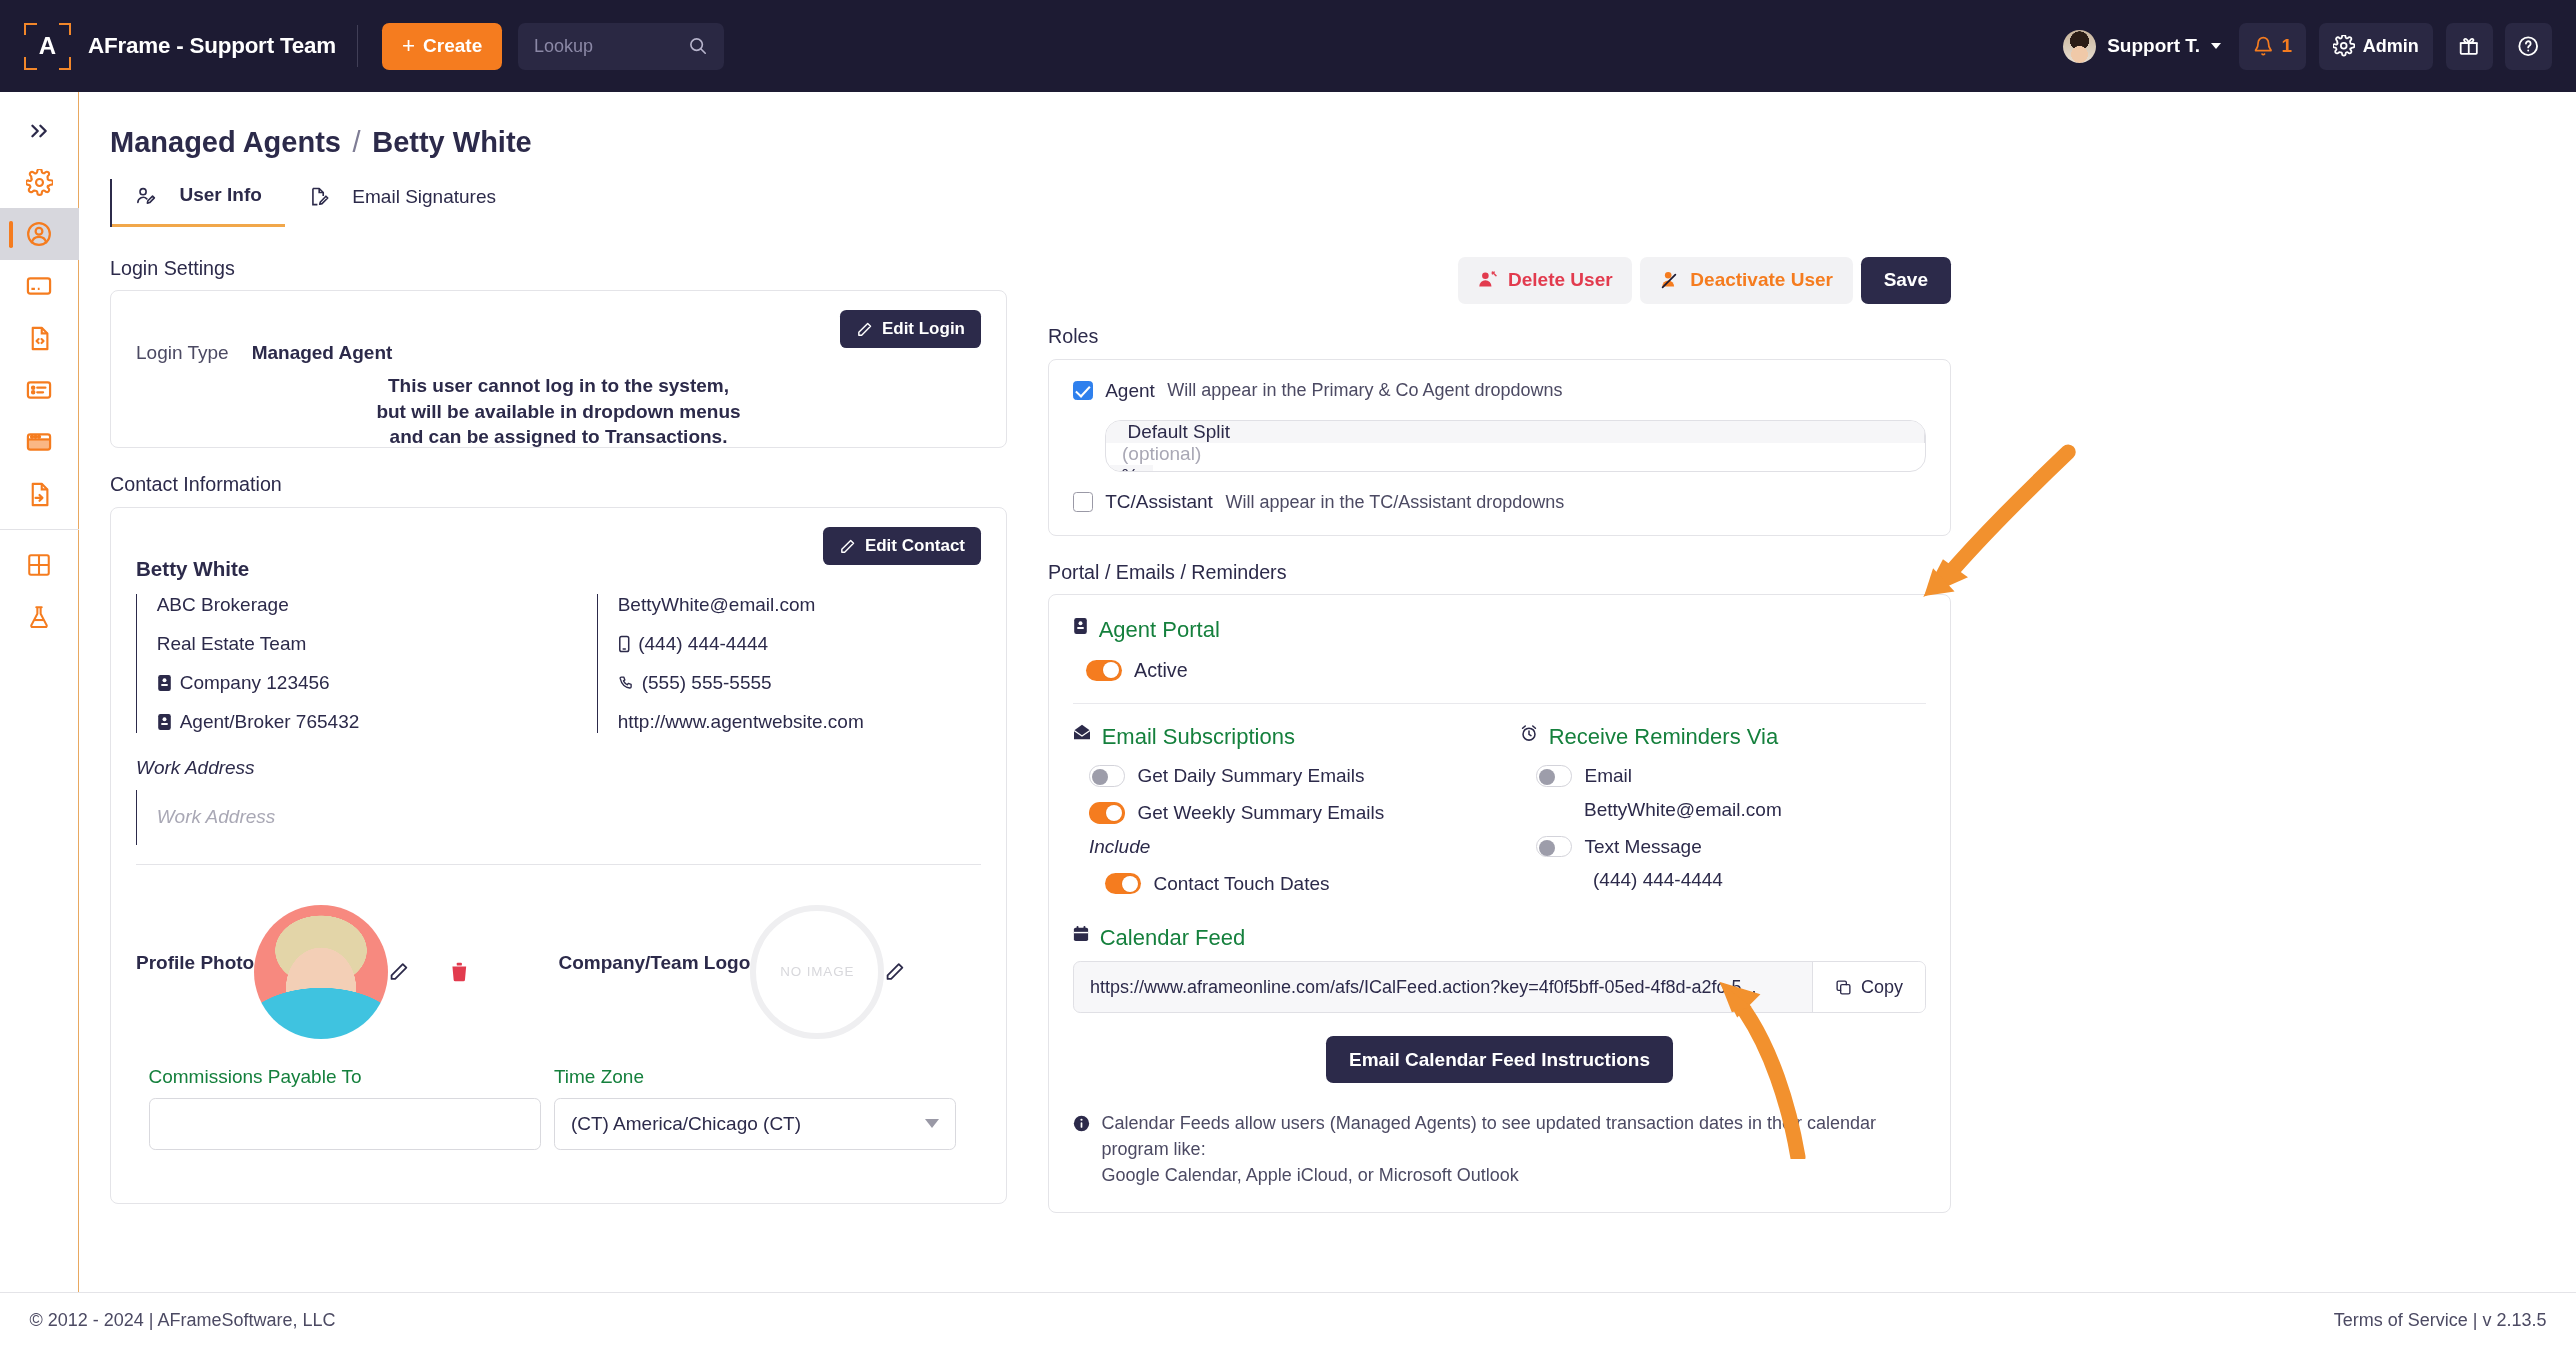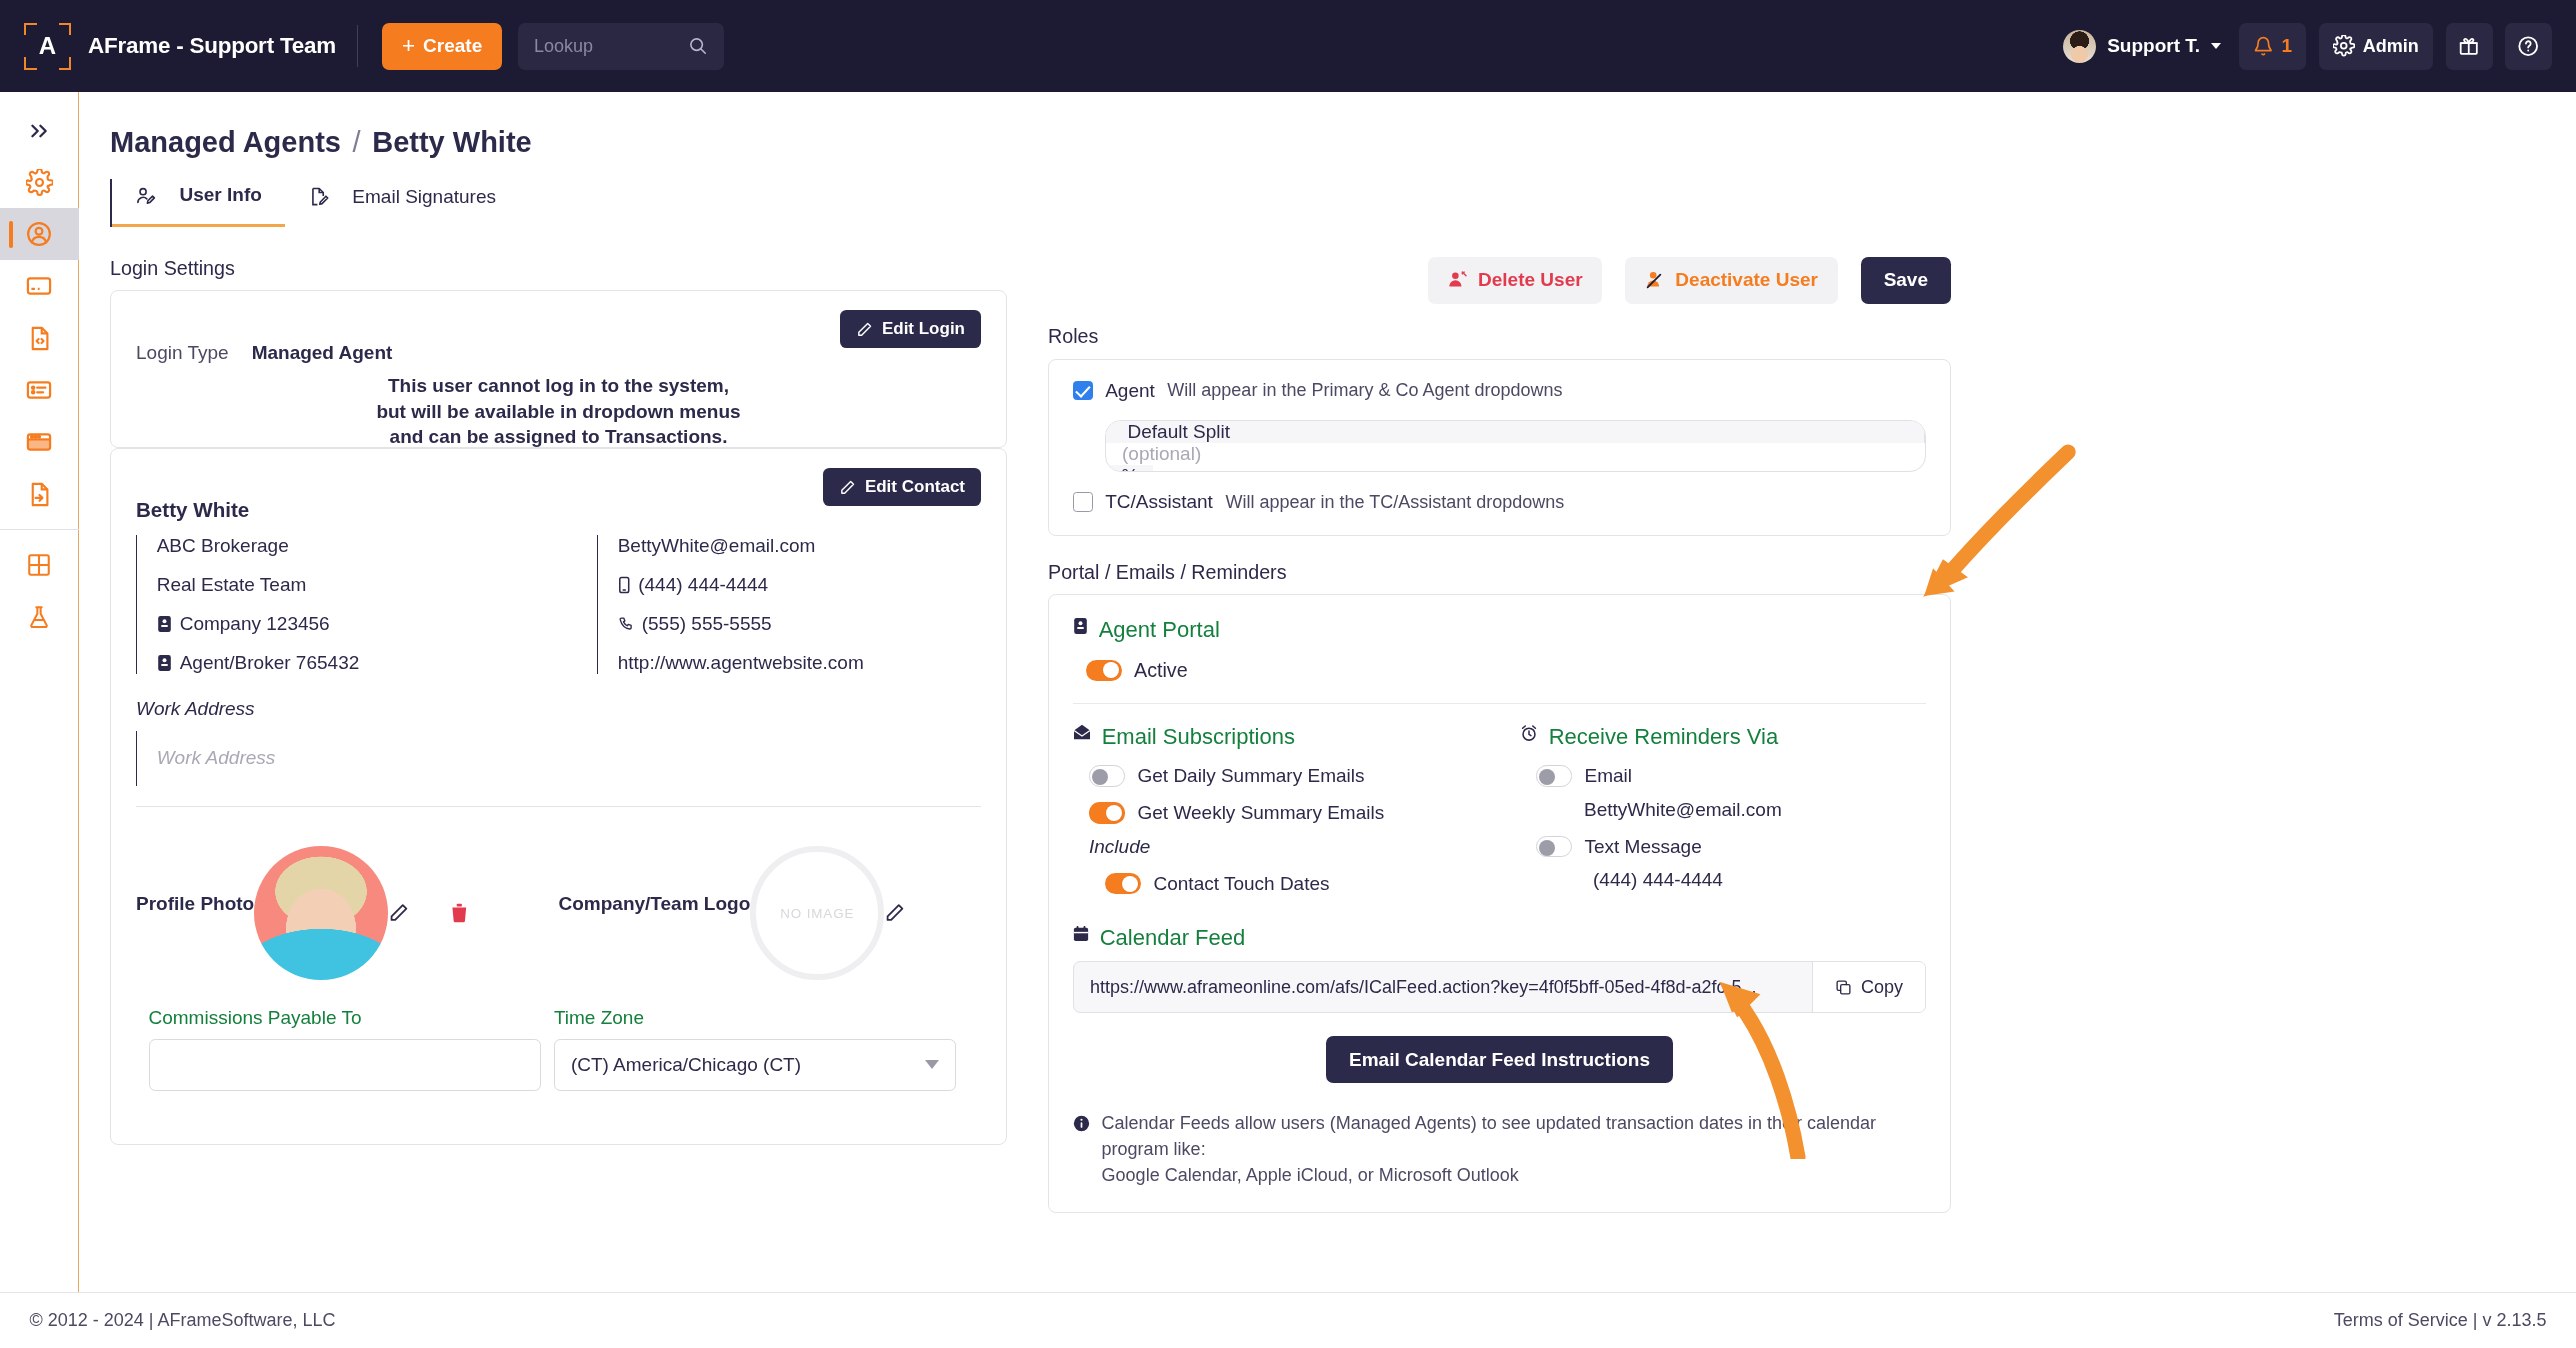--- a/index.html
+++ b/index.html
@@ -162,21 +162,21 @@
   .field { display:flex; flex-direction:column; }
   .field .flabel { font-size:19px; color:#15803d; margin-bottom:9.8px; }
   .finput {
     border:0.9px solid #d9d9de; border-radius:6.3px; height:52px; background:#fff;
     display:flex; align-items:center; padding:0 16px; font-size:19px; color:#2c2a4a;
   }
   .finput.sel { justify-content:space-between; }
   .caret-dn { width:0;height:0;border-left:7.2px solid transparent;border-right:7.2px solid transparent;border-top:9px solid #9a99a6; }
 
   
-  .actions-row { display:flex; justify-content:flex-end; gap:23px; align-items:center; margin-bottom:21.5px;}
+  .actions-row { display:flex; justify-content:flex-end; gap:8px; align-items:center; margin-bottom:21.5px;}
   .soft-btn {
     background:#f2f2f4; border-radius:7.2px; height:47px; display:flex; align-items:center;
     gap:10.7px; padding:0 19.7px; font-size:19px; font-weight:700; cursor:pointer;
   }
   .soft-btn.del { color:#e23b4e; }
   .soft-btn.deact { color:#f57c1f; }
   .save-btn {
     background:#2c2a4a; color:#fff; border-radius:7.2px; height:47px;
     display:flex; align-items:center; padding:0 23px; font-size:19px; font-weight:700; cursor:pointer;
   }
@@ -448,20 +448,21 @@
           <span class="lbl">Login Type</span>
           <span class="val">Managed Agent</span>
         </div>
         <div class="login-note">
           <div>This user cannot log in to the system,</div>
           <div>but will be available in dropdown menus</div>
           <div>and can be assigned to Transactions.</div>
         </div>
       </div>
 
+      <div class="sec-title" style="margin-top:25px;">Contact Information</div>
       <div class="card contact-card">
         <div class="edit-wrap">
           <span class="edit-btn">
             <svg width="17" height="17" viewBox="0 0 24 24" fill="none" stroke="#fff" stroke-width="2">
               <path d="M16.5 3.5l4 4L8 20H4v-4z" stroke-linejoin="round"></path>
             </svg>
             <span>Edit Contact</span>
           </span>
         </div>
 

